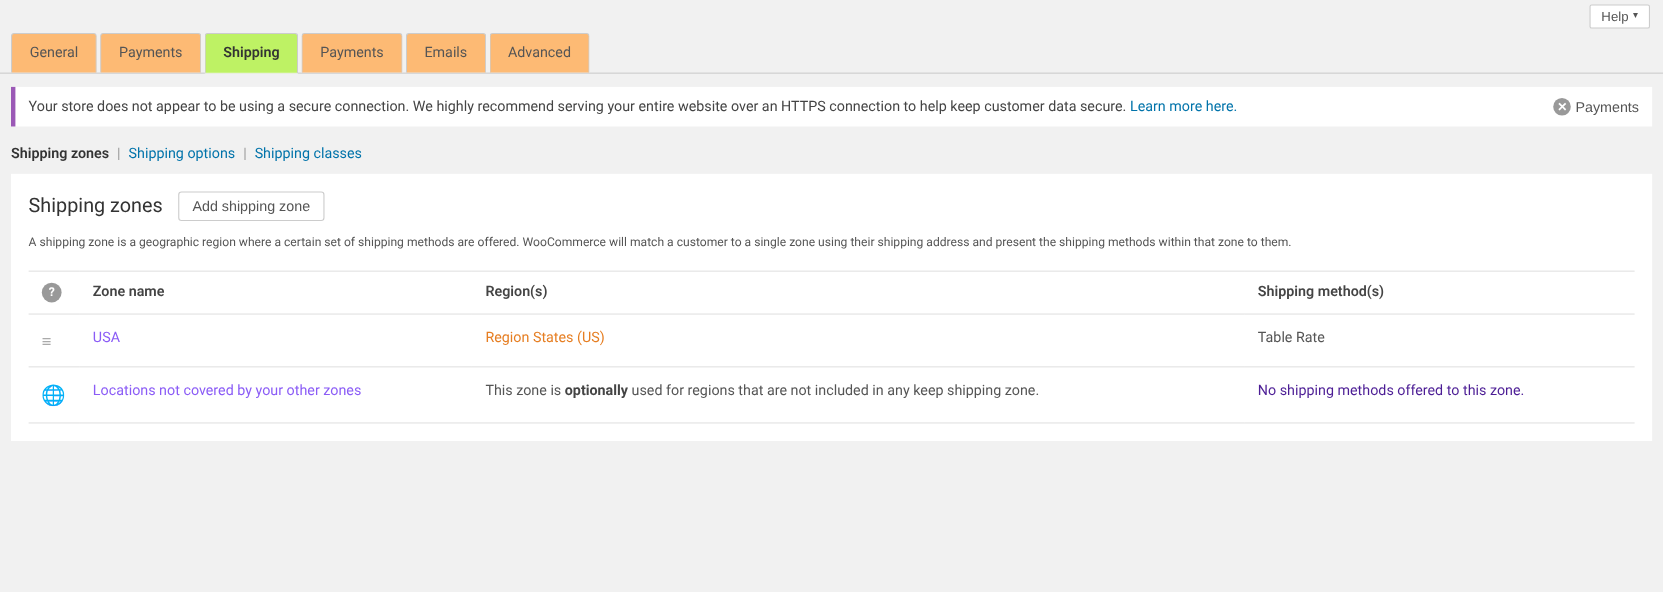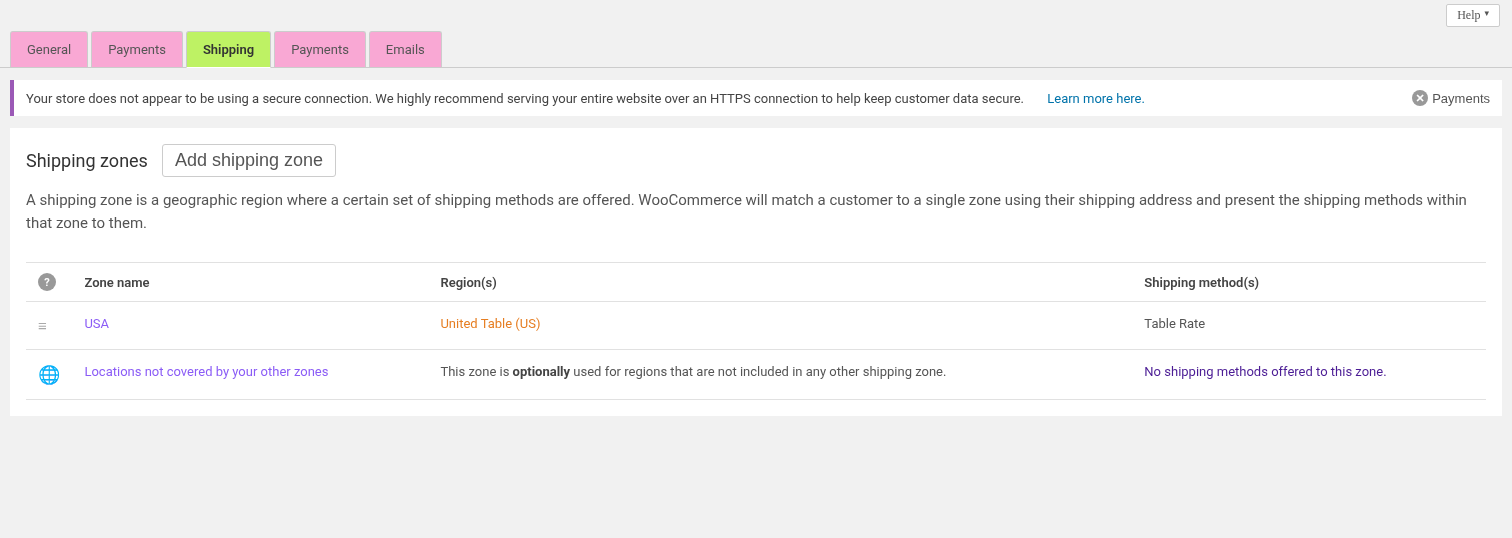--- a/index.html
+++ b/index.html
@@ -21,21 +21,20 @@
     .help-button {
       font-size: 12px;
       color: #555;
       background: #fff;
       border: 1px solid #ccc;
       padding: 3px 10px;
       cursor: pointer;
       border-radius: 2px;
       display: flex;
       gap: 4px;
-      font-family: Liberation Serif, serif;
     }
     .help-button .chevron {
       font-size: 9px;
     }
 
     
     .tabs-container {
       background: #f1f1f1;
       padding: 0 0 0 0;
       border-bottom: 1px solid #ccc;
@@ -44,21 +43,21 @@
       display: flex;
       gap: 0;
       padding: 0 10px;
     }
     .tab {
       padding: 10px 16px;
       font-size: 13px;
       color: #555;
       border: 1px solid #ccc;
       border-bottom: none;
-      background: #f9a8d4;
+      background: #fdba74;
       cursor: pointer;
       margin-right: 3px;
       border-radius: 3px 3px 0 0;
       text-decoration: none;
     }
     .tab.active {
       background: #bef264;
       color: #333;
       font-weight: 600;
       border-bottom: 1px solid #fff;
@@ -83,21 +82,20 @@
       justify-content: space-between;
       font-size: 13px;
       color: #444;
     }
     .notice-text {
       flex: 1;
     }
     .notice-link {
       color: #0073aa;
       text-decoration: none;
-      margin-left: 20px;
     }
     .dismiss-btn {
       display: flex;
       align-items: center;
       gap: 4px;
       color: #555;
       cursor: pointer;
       background: none;
       border: none;
       font-size: 13px;
@@ -154,31 +152,31 @@
     }
     .section-title {
       font-size: 18px;
       font-weight: 400;
       color: #333;
     }
     .add-zone-btn {
       background: #fff;
       border: 1px solid #ccc;
       padding: 5px 12px;
-      font-size: 18px;
+      font-size: 13px;
       color: #555;
       cursor: pointer;
       border-radius: 3px;
     }
 
     
     .section-description {
-      font-size: 15px;
-      color: #555;
-      margin-bottom: 28px;
+      font-size: 11px;
+      color: #555;
+      margin-bottom: 16px;
       line-height: 1.5;
     }
 
     
     .zones-table {
       width: 100%;
       border-collapse: collapse;
       font-size: 13px;
     }
     .zones-table thead tr {
@@ -261,36 +259,44 @@
   </button>
 </div>
 
 <div class="tabs-container">
   <div class="tabs">
     <a class="tab">General</a>
     <a class="tab">Payments</a>
     <a class="tab active">Shipping</a>
     <a class="tab">Payments</a>
     <a class="tab">Emails</a>
+    <a class="tab">Advanced</a>
   </div>
 </div>
 
 <div class="main-content">
 
   <div class="notice">
     <span class="notice-text">
       <span>Your store does not appear to be using a secure connection. We highly recommend serving your entire website over an HTTPS connection to help keep customer data secure.</span>
       <a class="notice-link">Learn more here.</a>
     </span>
     <button class="dismiss-btn">
       <span class="dismiss-icon">✕</span>
       <span>Payments</span>
     </button>
   </div>
 
+  <div class="sub-nav">
+    <span class="sub-nav-item current">Shipping zones</span>
+    <span class="sub-nav-sep">|</span>
+    <a class="sub-nav-item">Shipping options</a>
+    <span class="sub-nav-sep">|</span>
+    <a class="sub-nav-item">Shipping classes</a>
+  </div>
 
   <div class="content-area">
 
     <div class="section-header">
       <h2 class="section-title">Shipping zones</h2>
       <button class="add-zone-btn">Add shipping zone</button>
     </div>
 
     <p class="section-description">A shipping zone is a geographic region where a certain set of shipping methods are offered. WooCommerce will match a customer to a single zone using their shipping address and present the shipping methods within that zone to them.</p>
 
@@ -308,36 +314,36 @@
       <tbody>
 
         <tr class="table-row">
           <td class="icon-col">
             <span class="drag-handle">≡</span>
           </td>
           <td>
             <a class="zone-name-link">USA</a>
           </td>
           <td>
-            <span class="region-link">United Table (US)</span>
+            <span class="region-link">Region States (US)</span>
           </td>
           <td>
             <span class="method-link">Table Rate</span>
           </td>
         </tr>
 
         <tr class="optional-zone-row">
           <td class="icon-col">
             <span class="globe-icon">🌐</span>
           </td>
           <td>
             <a class="zone-name-link">Locations not covered by your other zones</a>
           </td>
           <td>
-            <span>This zone is </span><span class="optional-bold">optionally</span><span> used for regions that are not included in any other shipping zone.</span>
+            <span>This zone is </span><span class="optional-bold">optionally</span><span> used for regions that are not included in any keep shipping zone.</span>
           </td>
           <td>
             <span class="no-method-text">No shipping methods offered to this zone.</span>
           </td>
         </tr>
       </tbody>
     </table>
 
   </div>
 </div>

